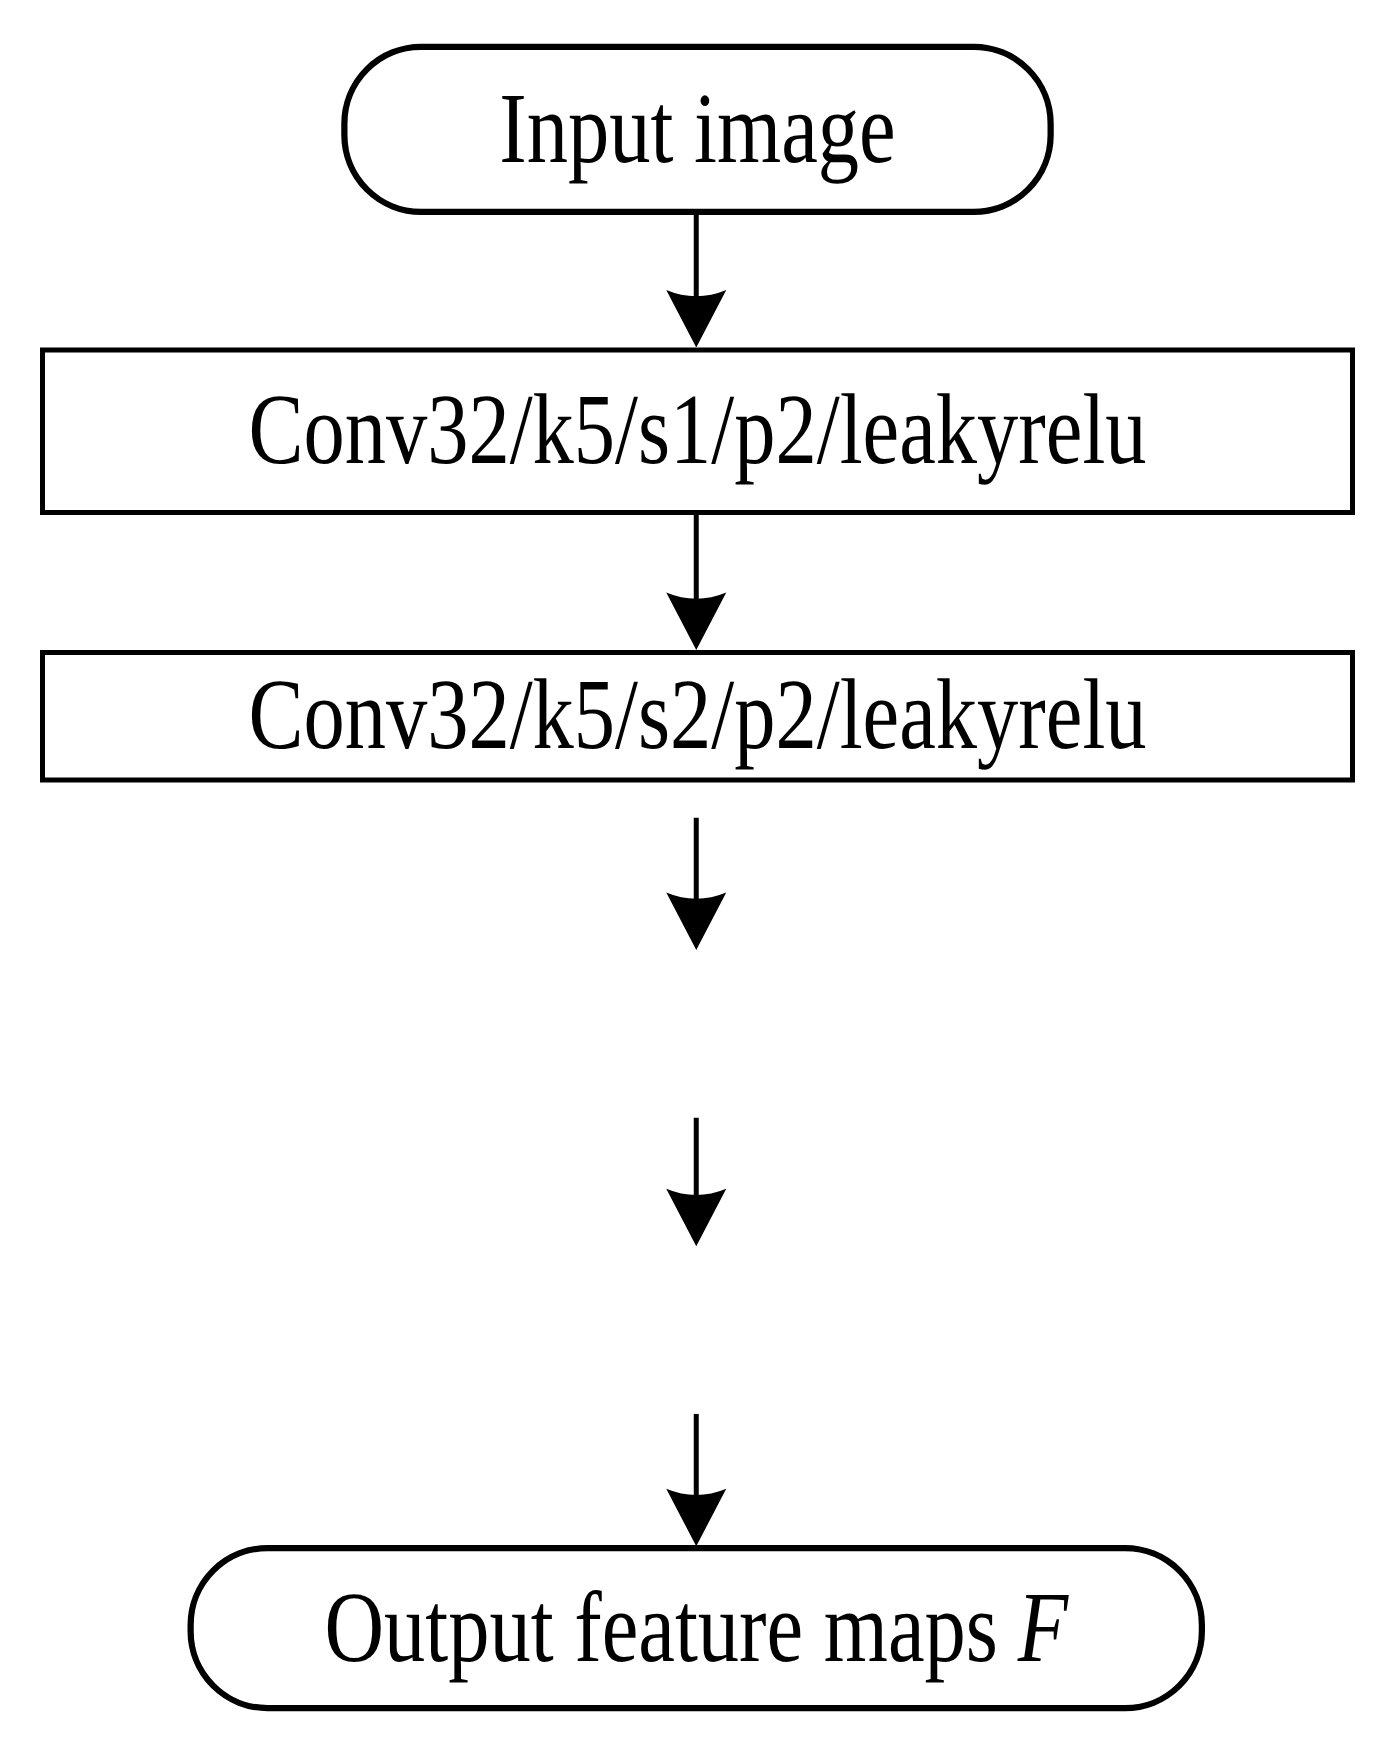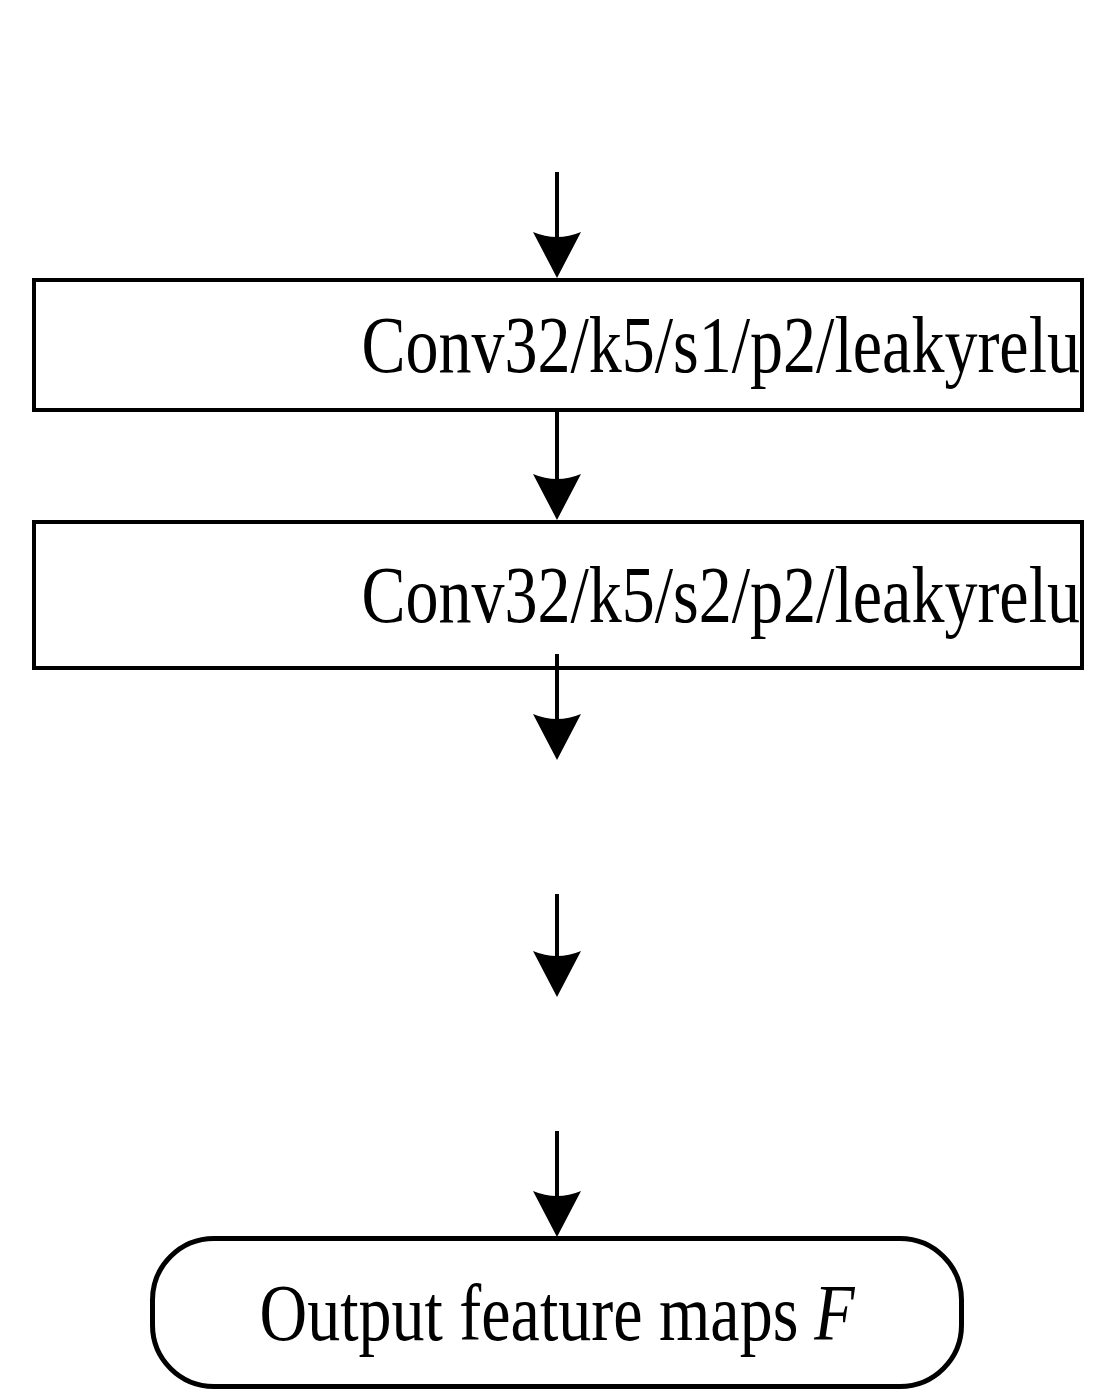--- a/index.html
+++ b/index.html
@@ -37,29 +37,28 @@
     white-space: nowrap;
     transform: scaleY(1.22);
     transform-origin: center;
   }
   .terminator {
     border: 5px solid var(--stroke);
     border-radius: 64px;
   }
   .process {
     border: 4px solid var(--stroke);
-    justify-content: flex-end;
   }
   
   #node-0 { left: 273px; top: 35px;  width: 570px;  height: 137px; }
   #node-1 { left: 32px;  top: 278px; width: 1052px; height: 134px; }
-  #node-2 { left: 32px;  top: 520px; width: 1052px; height: 150px; }
+  #node-2 { left: 32px;  top: 520px; width: 1052px; height: 106px; }
   #node-3 { left: 32px;  top: 760px; width: 1052px; height: 134px; }
   #node-4 { left: 32px;  top: 997px; width: 1052px; height: 134px; }
-  #node-5 { left: 150px; top: 1236px; width: 814px; height: 153px; }
+  #node-5 { left: 150px; top: 1236px; width: 814px; height: 133px; }
   .arrow {
     position: absolute;
     left: 529px;
     color: var(--stroke);
     display: block;
   }
   #arrow-0 { top: 172px; }
   #arrow-1 { top: 412px; }
   #arrow-2 { top: 654px; }
   #arrow-3 { top: 894px; }
@@ -67,20 +66,23 @@
   .math-var {
     font-style: italic;
     margin-left: 0.24em;
   }
 </style>
 </head>
 <body>
 
 <div class="canvas">
 
+  <div class="node terminator" id="node-0">
+    <span class="label">Input image</span>
+  </div>
 
   <svg class="arrow" id="arrow-0" width="56" height="106" viewBox="0 0 56 106" aria-hidden="true">
     <line x1="28" y1="0" x2="28" y2="66" stroke="currentColor" stroke-width="4"></line>
     <path d="M28,106 L4,60 Q28,70 52,60 Z" fill="currentColor"></path>
   </svg>
 
   <div class="node process" id="node-1">
     <span class="label">Conv32/k5/s1/p2/leakyrelu</span>
   </div>
 

